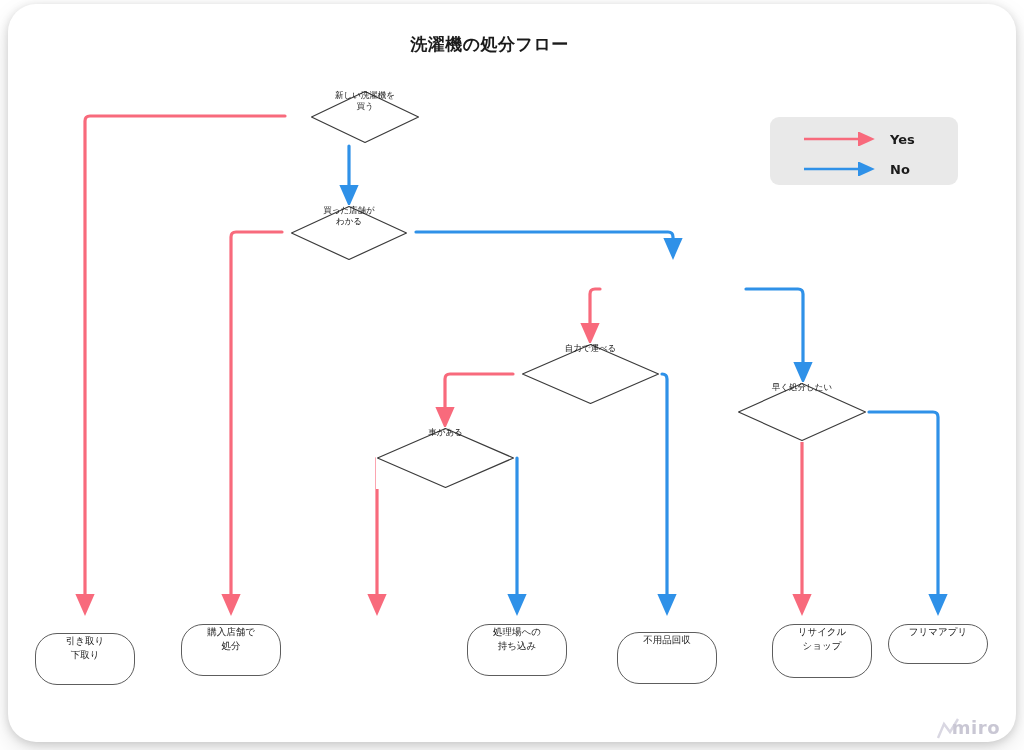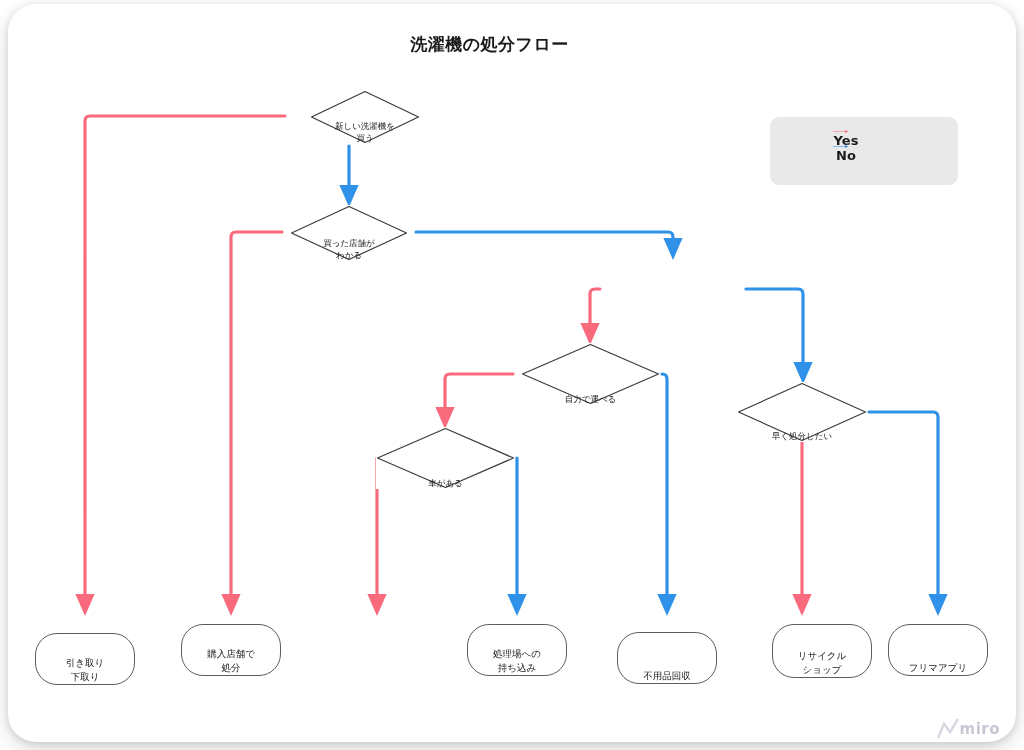--- a/index.html
+++ b/index.html
@@ -51,21 +51,21 @@
     text-align: center;
     font-size: 17px;
     font-weight: bold;
     color: #1b1b1b;
     letter-spacing: 0.5px;
   }
   
   .node {
     position: absolute;
     display: flex;
-    align-items: flex-end;
+    align-items: flex-start;
     justify-content: center;
     text-align: center;
     color: #1a1a1a;
     box-sizing: border-box;
   }
   .diamond {
     border: 1px solid #3b3b3b;
     background: #ffffff;
     font-size: 8.5px;
     line-height: 1.35;
@@ -91,33 +91,32 @@
     width: 188px;
     height: 68px;
     background: #e9e9e9;
     border-radius: 9px;
   }
   .legend-row {
     position: absolute;
     display: flex;
     align-items: center;
     height: 18px;
-    flex-direction: column;
   }
   .legend-row .lgtext {
     font-size: 13px;
     font-weight: bold;
     color: #1b1b1b;
     margin-left: 10px;
   }
   .watermark {
     position: absolute;
     right: 24px;
     bottom: 12px;
-    font-size: 15px;
+    font-size: 18px;
     color: #c9c7d4;
     font-weight: bold;
     letter-spacing: 0.5px;
   }
   .wm-mark {
     position: absolute;
     right: 62px;
     bottom: 8px;
     width: 26px;
     height: 26px;
@@ -247,39 +246,39 @@
     </div>
   </div>
 
   <div class="node terminal" style="left:772px; top:624px; width:100px; height:54px;">
     <div>
       <div>リサイクル</div>
       <div>ショップ</div>
     </div>
   </div>
 
-  <div class="node terminal" style="left:888px; top:624px; width:100px; height:52px;">
+  <div class="node terminal" style="left:888px; top:624px; width:100px; height:40px;">
     <div>
       <div>フリマアプリ</div>
     </div>
   </div>
 
   <div class="legend">
     <div class="legend-row" style="left:32px; top:13px;">
       <svg width="78" height="14" viewBox="0 0 78 14">
         <defs>
           <marker id="lg-yes" markerWidth="9" markerHeight="9" refX="3.2" refY="3" orient="auto">
             <path d="M0,0 L6.6,3 L0,6 Z" fill="#f86a7c"></path>
           </marker>
         </defs>
         <line x1="2" y1="7" x2="64" y2="7" stroke="#f86a7c" stroke-width="2.6" marker-end="url(#lg-yes)"></line>
       </svg>
       <span class="lgtext">Yes</span>
     </div>
-    <div class="legend-row" style="left:32px; top:28px;">
+    <div class="legend-row" style="left:32px; top:43px;">
       <svg width="78" height="14" viewBox="0 0 78 14">
         <defs>
           <marker id="lg-no" markerWidth="9" markerHeight="9" refX="3.2" refY="3" orient="auto">
             <path d="M0,0 L6.6,3 L0,6 Z" fill="#2f91e8"></path>
           </marker>
         </defs>
         <line x1="2" y1="7" x2="64" y2="7" stroke="#2f91e8" stroke-width="2.6" marker-end="url(#lg-no)"></line>
       </svg>
       <span class="lgtext">No</span>
     </div>

